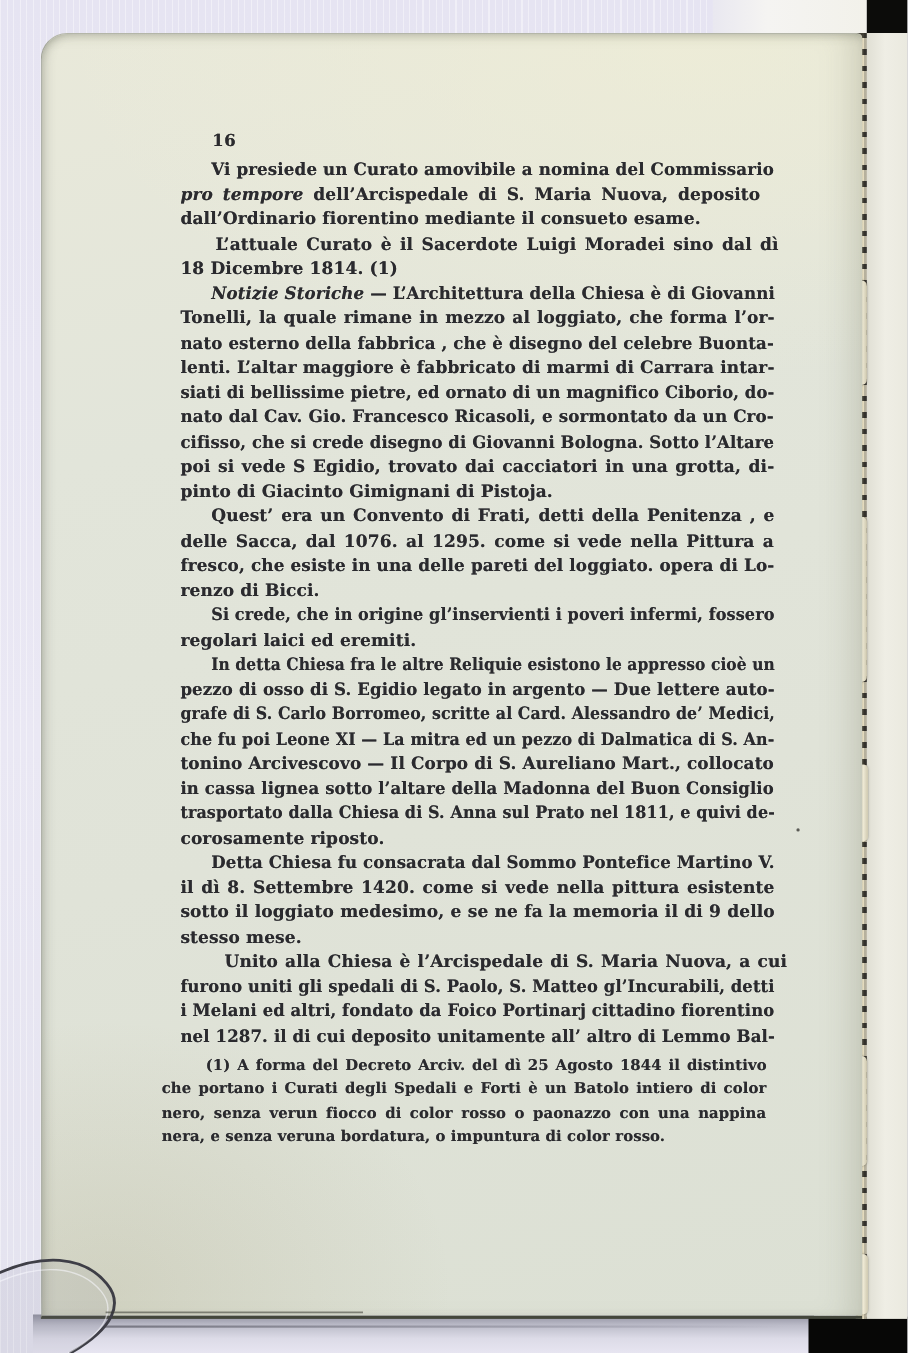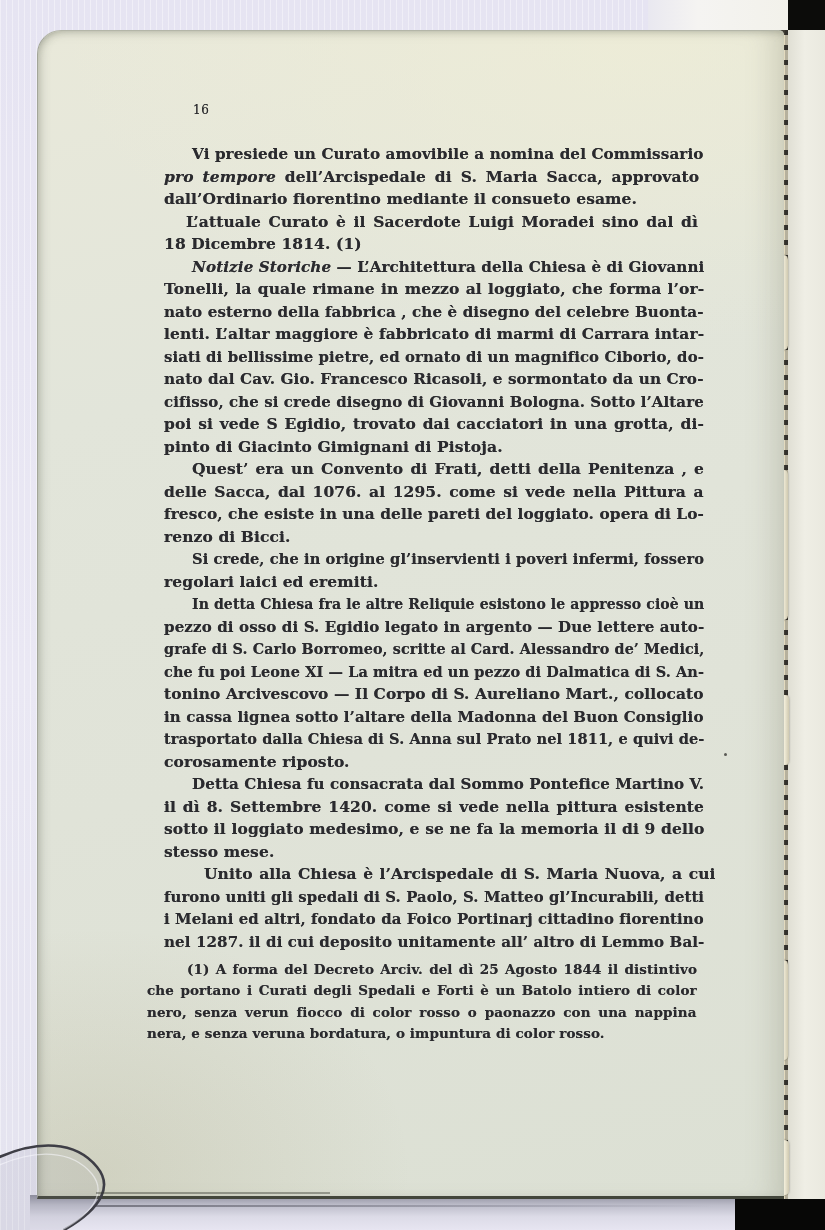--- a/index.html
+++ b/index.html
@@ -40,22 +40,22 @@
       radial-gradient(60% 30% at 8% 98%, rgba(150,140,100,.18) 0%, rgba(150,140,100,0) 70%),
       linear-gradient(168deg,#e9e9da 0%,#e2e5da 30%,#e0e3d8 60%,#dce0d4 100%);
     border-left:1px solid #a3a699;
     border-top:1px solid #b4b6a8;
     border-bottom:3px solid #43463b;
     box-shadow: inset 7px 0 12px -7px rgba(80,85,70,.45),
                 inset 0 7px 10px -7px rgba(80,85,70,.35),
                 inset -26px 0 30px -18px rgba(120,118,95,.28);
   }
   .page-number{
-    position:absolute;left:155px;top:72px;
-    font-size:12px;font-weight:400;color:#2b2b2e;letter-spacing:.5px;
+    position:absolute;left:155px;top:88px;
+    font-size:15px;font-weight:700;color:#2b2b2e;letter-spacing:.5px;
     text-shadow:0 0 .5px rgba(43,43,46,.7);
   }
   .text-block{
     position:absolute;color:#2a2a2e;font-weight:700;
     text-shadow:0 0 .5px rgba(42,42,46,.65);
   }
   .body-block{left:126px;top:112px;width:540px;font-size:15.5px;letter-spacing:.1px;}
   .body-block .line{height:22.5px;line-height:22.5px;}
   .footnote-block{left:109px;top:928px;width:550px;font-size:13.5px;letter-spacing:.1px;}
   .footnote-block .line{height:21.3px;line-height:21.3px;}
@@ -97,23 +97,23 @@
 <div class="thread-blob" style="left:779px;top:255px;height:95px;"></div>
 <div class="thread-blob" style="left:779px;top:470px;height:150px;"></div>
 <div class="thread-blob" style="left:780px;top:695px;height:70px;"></div>
 <div class="thread-blob" style="left:779px;top:960px;height:100px;"></div>
 <div class="thread-blob" style="left:780px;top:1140px;height:55px;"></div>
 
 <div class="book-page">
   <div class="page-number">16</div>
   <div class="text-block body-block">
       <div class="line"><span class="t" style="margin-left: 28px; transform: scaleX(0.980843); transform-origin: left center;"><span>Vi presiede un Curato amovibile a nomina del Commissario</span></span></div>
-      <div class="line"><span class="t" style="word-spacing: 3.42857px;"><i>pro tempore</i><span> dell’Arcispedale di S. Maria Sacca, approvato</span></span></div>
+      <div class="line"><span class="t" style="word-spacing: 3.42857px;"><i>pro tempore</i><span> dell’Arcispedale di S. Maria Nuova, deposito</span></span></div>
       <div class="line"><span class="t"><span>dall’Ordinario fiorentino mediante il consueto esame.</span></span></div>
-      <div class="line"><span class="t" style="margin-left: 22px; word-spacing: 2.11111px;"><span>L’attuale Curato è il Sacerdote Luigi Moradei sino dal dì</span></span></div>
+      <div class="line"><span class="t" style="margin-left: 32px; word-spacing: 2.11111px;"><span>L’attuale Curato è il Sacerdote Luigi Moradei sino dal dì</span></span></div>
       <div class="line"><span class="t"><span>18 Dicembre 1814. (1)</span></span></div>
       <div class="line"><span class="t" style="margin-left: 28px; transform: scaleX(0.977099); transform-origin: left center;"><i>Notizie Storiche</i><span> — L’Architettura della Chiesa è di Giovanni</span></span></div>
       <div class="line"><span class="t" style="word-spacing: 0.8px;"><span>Tonelli, la quale rimane in mezzo al loggiato, che forma l’or-</span></span></div>
       <div class="line"><span class="t" style="transform: scaleX(0.976492); transform-origin: left center;"><span>nato esterno della fabbrica , che è disegno del celebre Buonta-</span></span></div>
       <div class="line"><span class="t" style="transform: scaleX(0.99631); transform-origin: left center;"><span>lenti. L’altar maggiore è fabbricato di marmi di Carrara intar-</span></span></div>
       <div class="line"><span class="t" style="transform: scaleX(0.962567); transform-origin: left center;"><span>siati di bellissime pietre, ed ornato di un magnifico Ciborio, do-</span></span></div>
       <div class="line"><span class="t" style="transform: scaleX(0.983607); transform-origin: left center;"><span>nato dal Cav. Gio. Francesco Ricasoli, e sormontato da un Cro-</span></span></div>
       <div class="line"><span class="t" style="transform: scaleX(0.966011); transform-origin: left center;"><span>cifisso, che si crede disegno di Giovanni Bologna. Sotto l’Altare</span></span></div>
       <div class="line"><span class="t" style="word-spacing: 1.27273px;"><span>poi si vede S Egidio, trovato dai cacciatori in una grotta, di-</span></span></div>
       <div class="line"><span class="t"><span>pinto di Giacinto Gimignani di Pistoja.</span></span></div>

